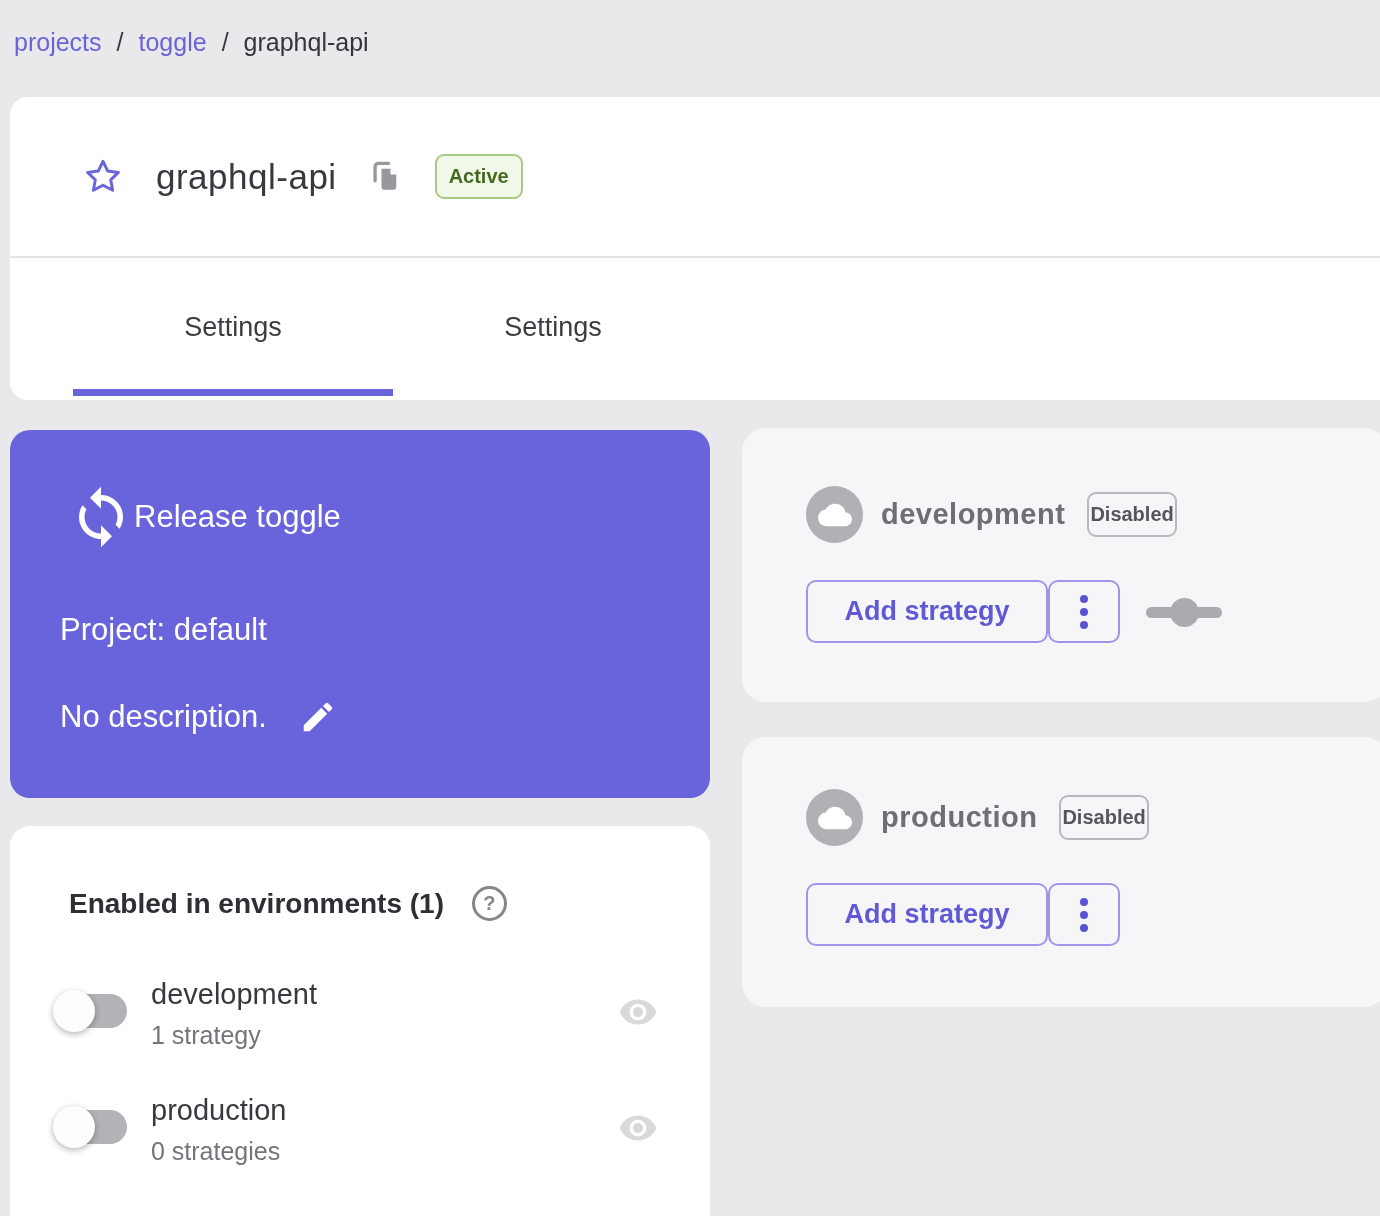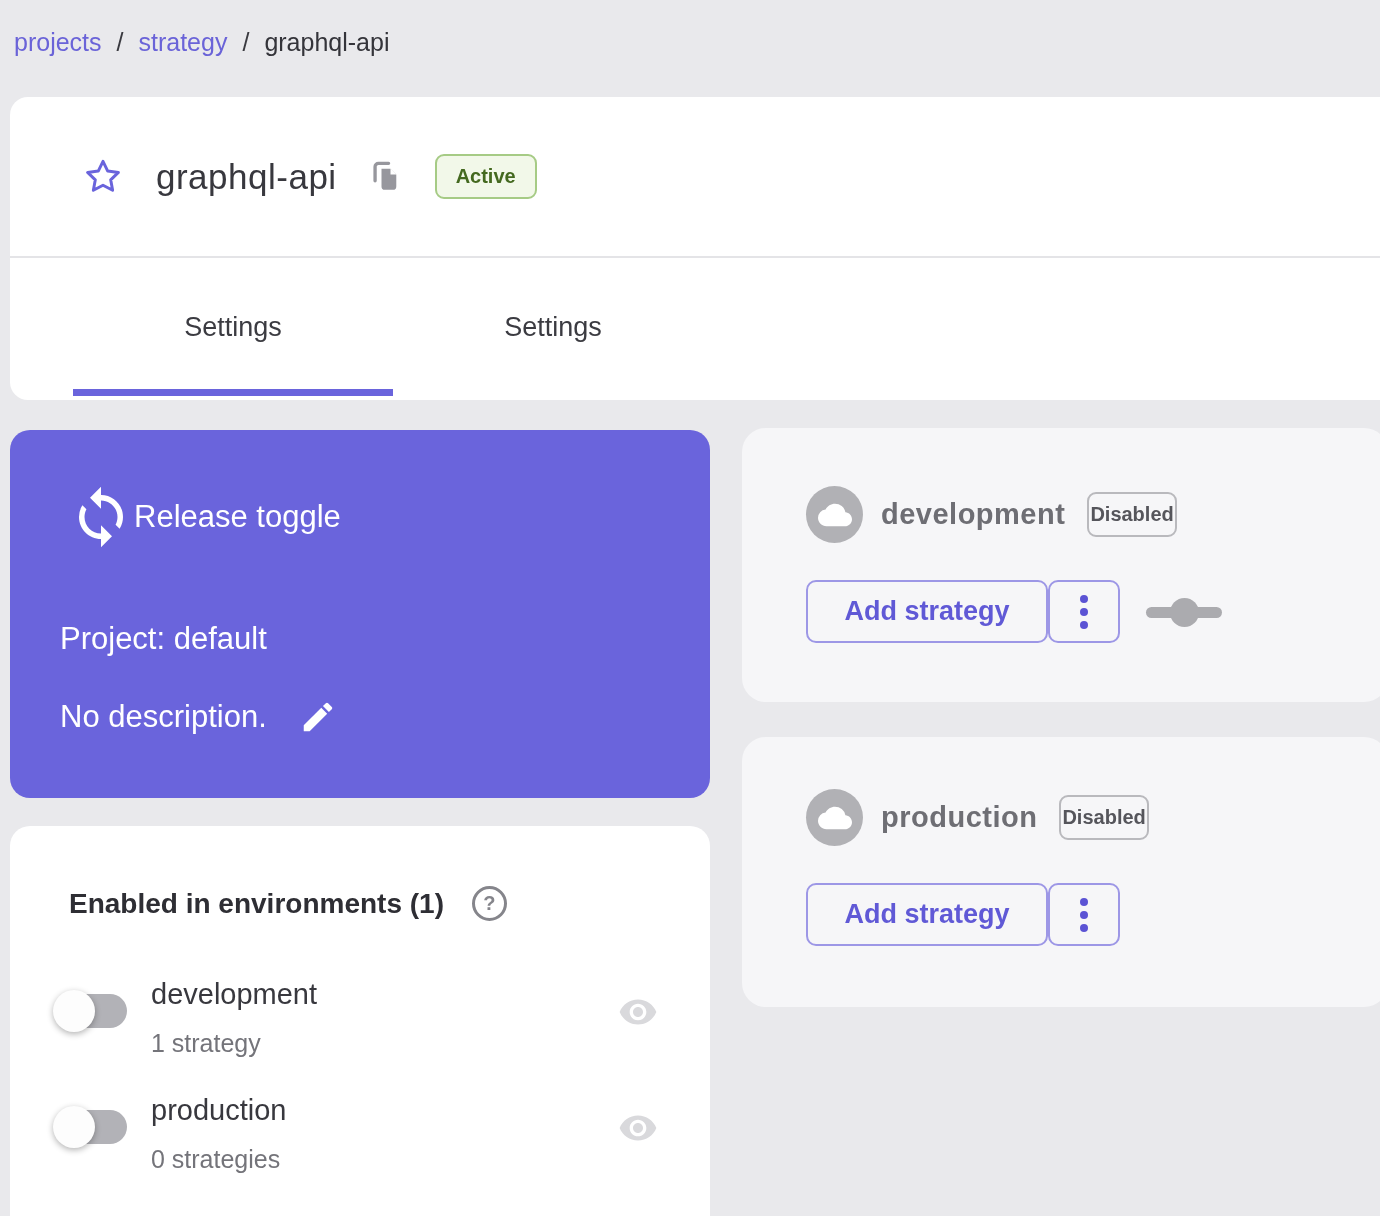--- a/index.html
+++ b/index.html
@@ -35,21 +35,21 @@
   .star-btn { background: none; border: none; cursor: pointer; display: flex; }
   .feature-title {
     font-size: 35px; font-weight: 500; color: #38383e;
     margin-left: 32px; letter-spacing: 0.5px;
   }
   .copy-btn { background: none; border: none; cursor: pointer; margin-left: 32px; display: flex; }
   .active-badge {
     margin-left: 32px;
     font-size: 20px; font-weight: bold; color: #44691f;
     background: #f2f8e9; border: 2px solid #a6cb85; border-radius: 9px;
-    padding: 9px 19px;
+    padding: 9px 12px;
   }
 
   
   .tabs-row { position: relative; height: 138px; }
   .tabs { display: flex; height: 100%; margin-left: 63px; }
   .tab {
     width: 320px; height: 100%;
     display: flex; align-items: center; justify-content: center;
     font-size: 27px; color: #3b3b41; background: none; border: none; cursor: pointer;
     font-family: "Liberation Sans", sans-serif;
@@ -64,21 +64,21 @@
   .overview-card {
     position: absolute; left: 10px; top: 430px;
     width: 700px; height: 368px;
     background: #6a64dc; border-radius: 20px; color: #ffffff;
   }
   .oc-head {
     position: absolute; left: 58px; top: 54px;
     display: flex; align-items: center; 
   }
   .oc-type { font-size: 31px; }
-  .oc-project { position: absolute; left: 50px; top: 182px; font-size: 31px; margin-top: 9px; }
+  .oc-project { position: absolute; left: 50px; top: 182px; font-size: 31px; }
   .oc-desc {
     position: absolute; left: 50px; top: 268px;
     display: flex; align-items: center; gap: 32px; font-size: 31px;
   }
   .edit-btn { background: none; border: none; cursor: pointer; display: flex; }
 
   
   .env-card {
     position: absolute; left: 742px; width: 646px;
     background: #f6f6f8; border-radius: 24px;
@@ -154,32 +154,32 @@
     position: absolute; left: 12px; top: 6px;
     width: 62px; height: 34px; border-radius: 17px; background: #b2b2b7;
   }
   .switch .thumb {
     position: absolute; left: 0; top: 2px;
     width: 42px; height: 42px; border-radius: 50%; background: #fdfdfd;
     box-shadow: 0 2px 6px rgba(0,0,0,0.3);
   }
   .env-row .texts { margin-left: 22px; }
   .row-name { font-size: 29px; color: #38383e; }
-  .row-sub { font-size: 25px; color: #74747a; margin-top: 18px; }
+  .row-sub { font-size: 25px; color: #74747a; margin-top: 10px; }
   .eye-btn { position: absolute; left: 608px; background: none; border: none; cursor: pointer; display: flex; }
   .eye-dev { top: 166px; }
   .eye-prod { top: 282px; }
 </style>
 </head>
 <body>
 
 <nav class="breadcrumb">
   <a>projects</a>
   <span class="sep">/</span>
-  <a>strategy</a>
+  <a>toggle</a>
   <span class="sep">/</span>
   <span class="current">graphql-api</span>
 </nav>
 
 <section class="header-card">
   <div class="title-row">
     <button class="star-btn">
       <svg width="42" height="42" viewBox="0 0 24 24">
         <path d="M12 3.1l2.7 5.5 6.1.8-4.4 4.2 1.1 6L12 16.7l-5.5 2.9 1.1-6-4.4-4.2 6.1-.8z" fill="none" stroke="#6a64dc" stroke-width="1.7" stroke-linejoin="round"></path>
       </svg>

